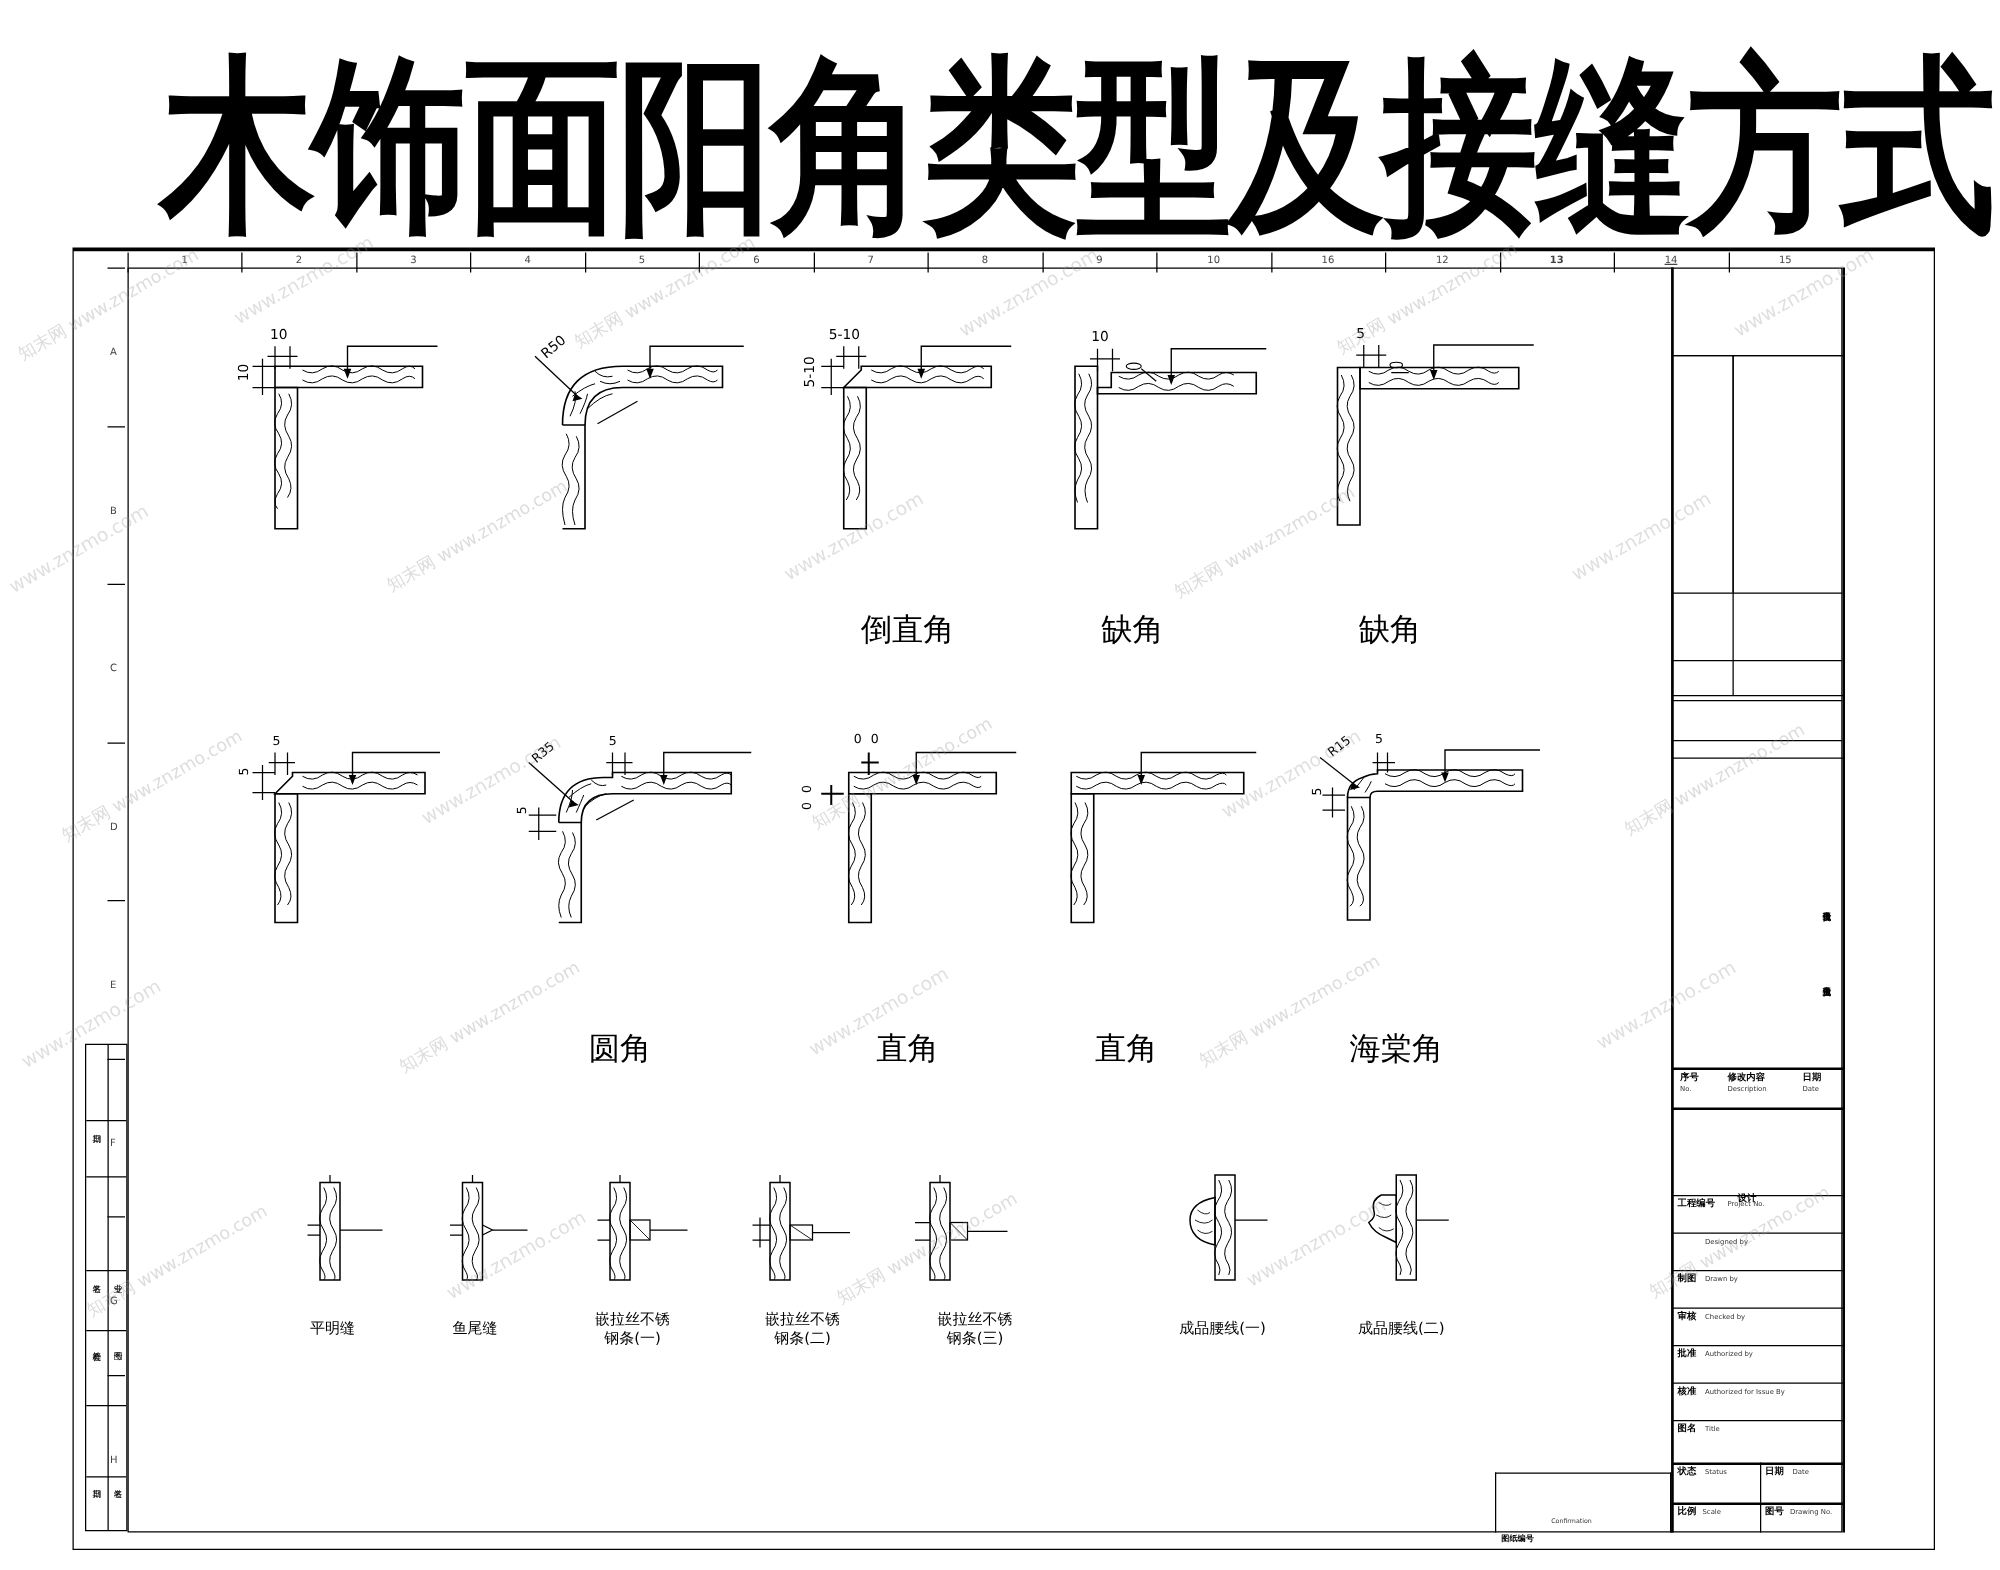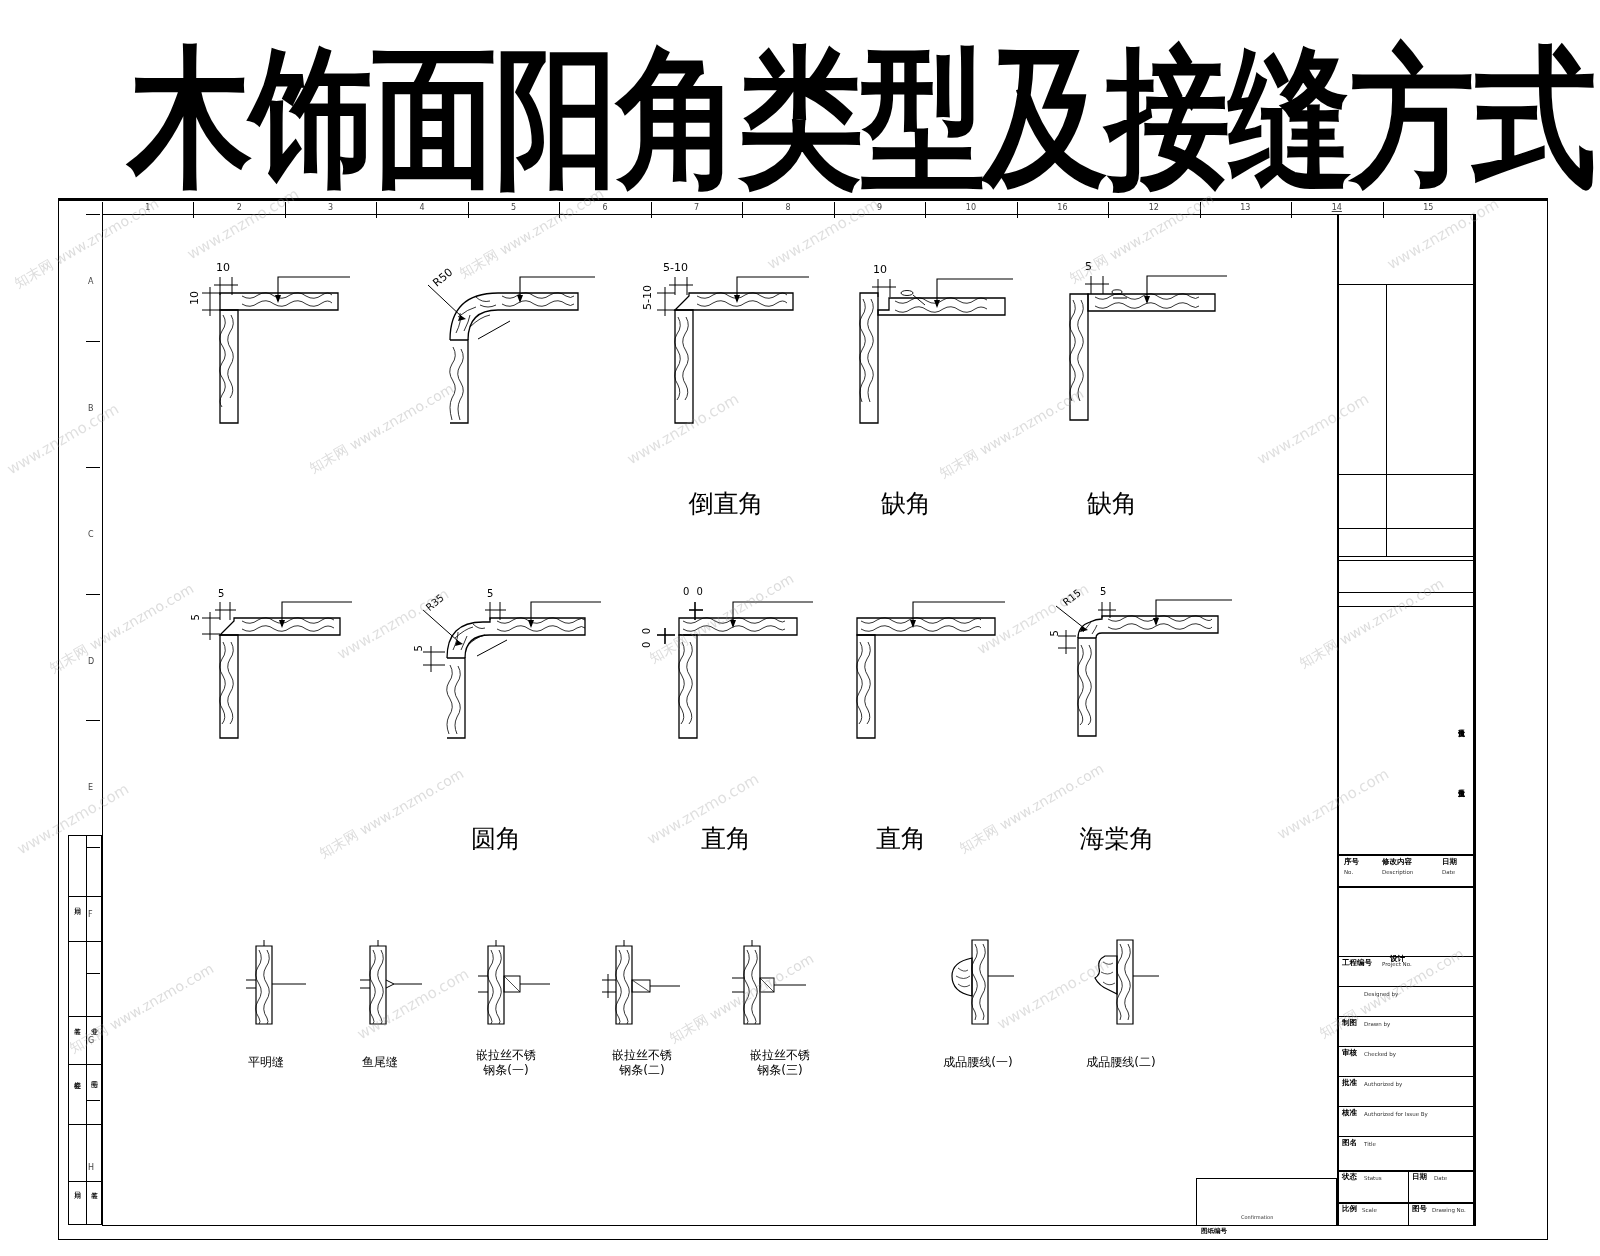--- a/index.html
+++ b/index.html
@@ -221,21 +221,21 @@
       <div class="ruler-num" style="left: 686px;">8</div>
       <div class="ruler-tick" style="left: 731.733px;"></div>
       <div class="ruler-num" style="left: 777.467px;">9</div>
       <div class="ruler-tick" style="left: 823.2px;"></div>
       <div class="ruler-num" style="left: 868.933px;">10</div>
       <div class="ruler-tick" style="left: 914.667px;"></div>
       <div class="ruler-num" style="left: 960.4px;">16</div>
       <div class="ruler-tick" style="left: 1006.13px;"></div>
       <div class="ruler-num" style="left: 1051.87px;">12</div>
       <div class="ruler-tick" style="left: 1097.6px;"></div>
-      <div class="ruler-num" style="left: 1143.33px;">13</div>
+      <div class="ruler-num" style="left: 1143.33px; font-weight: bold;">13</div>
       <div class="ruler-tick" style="left: 1189.07px;"></div>
       <div class="ruler-num" style="left: 1234.8px; text-decoration: underline;">14</div>
       <div class="ruler-tick" style="left: 1280.53px;"></div>
       <div class="ruler-num" style="left: 1326.27px;">15</div>
     </div>
   <div class="ruler-v" id="ruler-left" style="left:86px; top:214px; height:1012px;">
       <div class="ruler-vnum" style="top: 63.25px;">A</div>
       <div style="position: absolute; left: 0px; top: 0px; width: 14px; height: 1px; background: rgb(0, 0, 0);"></div>
       <div class="ruler-vnum" style="top: 189.75px;">B</div>
       <div style="position: absolute; left: 0px; top: 126.5px; width: 14px; height: 1px; background: rgb(0, 0, 0);"></div>

